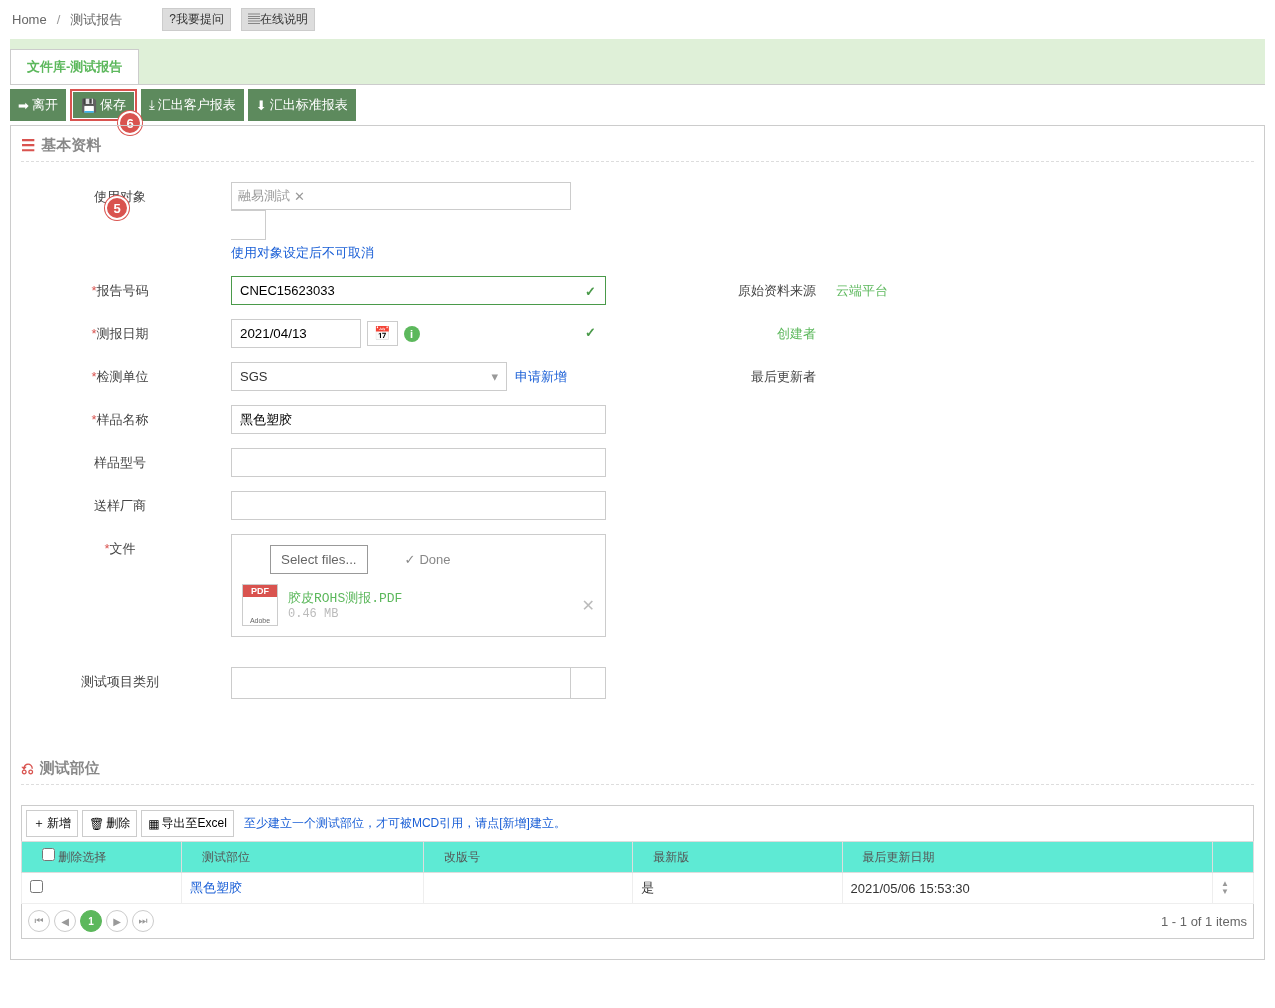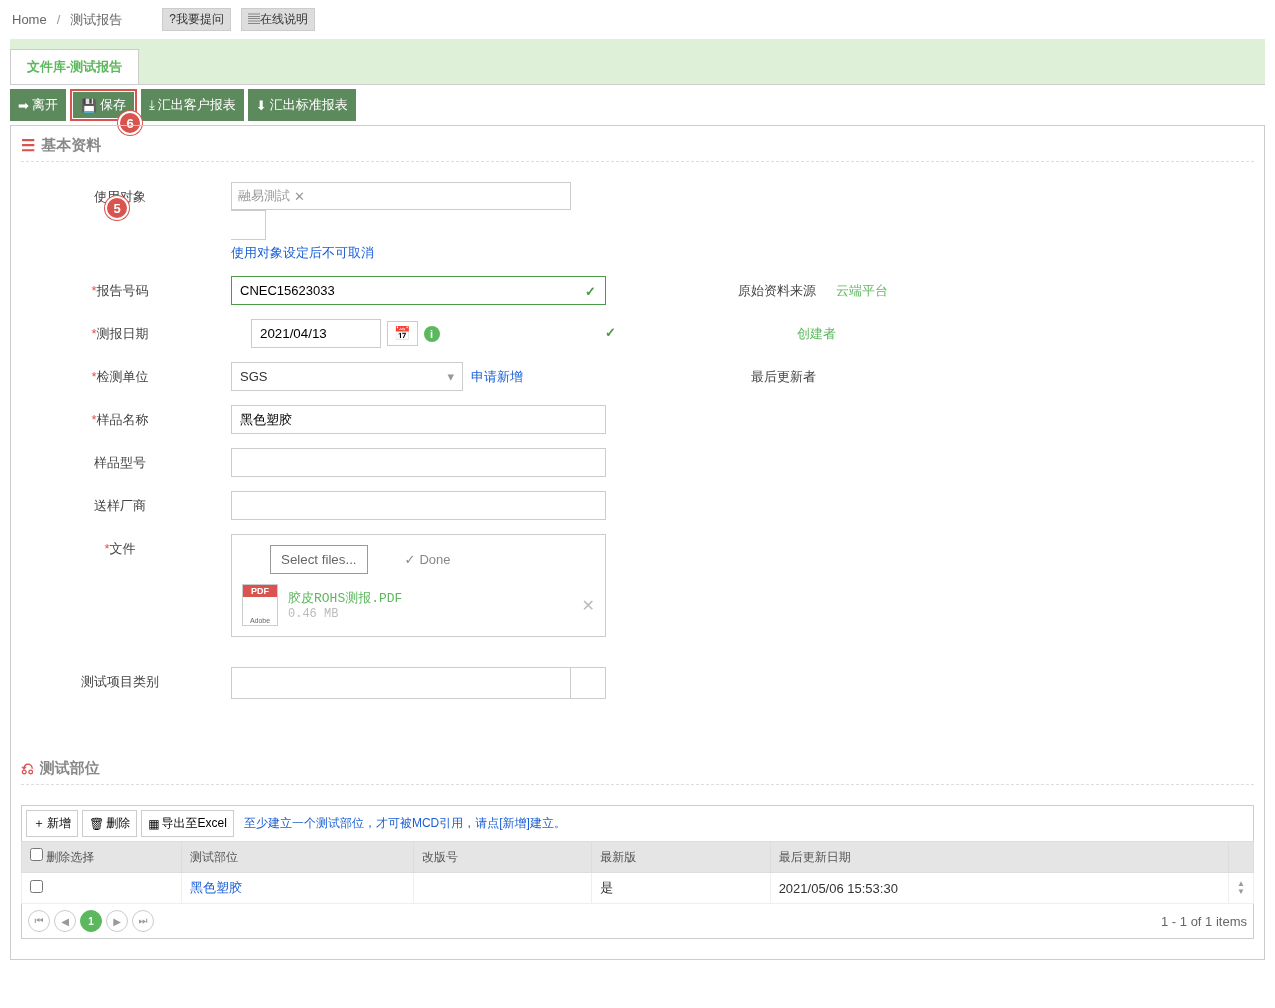--- a/index.html
+++ b/index.html
@@ -47,21 +47,21 @@
 .tag-box-addon { display: inline-block; width: 35px; height: 30px; border: 1px solid #ccc; border-left: none; vertical-align: top; }
 
 .hint { color: #1a5fd6; font-size: 13px; margin-top: 4px; }
 .link { color: #1a5fd6; cursor: pointer; }
 
 .date-wrap { display: flex; align-items: center; gap: 6px; }
 .date-input { border: 1px solid #ccc; padding: 6px 8px; width: 130px; }
 .date-btn { border: 1px solid #ccc; padding: 4px 6px; background: #fff; cursor: pointer; }
 .info-ico { background: #5cb85c; color: #fff; border-radius: 50%; width: 16px; height: 16px; display: flex; align-items: center; justify-content: center; font-size: 11px; font-weight: bold; }
 
-.select-wrap { border: 1px solid #ccc; width: 232px; padding: 6px 8px; display: flex; justify-content: space-between; align-items: center; cursor: pointer; }
+.select-wrap { border: 1px solid #ccc; width: 276px; padding: 6px 8px; display: flex; justify-content: space-between; align-items: center; cursor: pointer; }
 .select-wrap .caret { color: #999; }
 
 .file-box { border: 1px solid #ccc; width: 375px; padding: 10px; }
 .file-top { display: flex; align-items: center; gap: 37px; margin-bottom: 10px; margin-left: 28px; }
 .select-files-btn { border: 1px solid #999; background: #fff; padding: 6px 10px; color: #666; cursor: pointer; }
 .done { color: #888; display: flex; align-items: center; gap: 4px; }
 .file-row { display: flex; align-items: center; gap: 10px; }
 .pdf-ico { width: 36px; height: 42px; border: 1px solid #ccc; position: relative; background: #fff; display: flex; flex-direction: column; }
 .pdf-ico .bar { background: #d9534f; color: #fff; font-size: 9px; font-weight: bold; text-align: center; padding: 1px 0; }
 .pdf-ico .body { flex: 1; display: flex; align-items: flex-end; justify-content: center; font-size: 7px; color: #666; padding-bottom: 1px; }
@@ -73,21 +73,21 @@
 .radio-row { display: flex; align-items: center; gap: 6px; padding-top: 6px; }
 .radio-row input[type=radio] { accent-color: #1a5fd6; }
 
 .section2 { margin-top: 60px; }
 
 .grid-toolbar { display: flex; align-items: center; gap: 4px; margin-bottom: 0; border: 1px solid #ccc; border-bottom: none; padding: 4px; }
 .grid-btn { border: 1px solid #ccc; background: #fff; padding: 4px 6px; cursor: pointer; font-size: 12px; display: flex; align-items: center; gap: 2px; }
 .grid-hint { color: #1a5fd6; font-size: 12px; margin-left: 6px; }
 
 table.grid { width: 100%; border-collapse: collapse; border: 1px solid #ccc; }
-table.grid th { background: #e5e5e5; text-align: left; padding: 6px 8px; border: 1px solid #ddd; font-weight: normal; color: #555; font-size: 12px; }
+table.grid th { background: #5eead4; text-align: left; padding: 6px 20px; border: 1px solid #ddd; font-weight: normal; color: #555; font-size: 12px; }
 table.grid td { padding: 6px 8px; border: 1px solid #eee; font-size: 13px; }
 table.grid td a { color: #1a5fd6; text-decoration: none; }
 
 .pager { display: flex; align-items: center; justify-content: space-between; border: 1px solid #ccc; border-top: none; padding: 6px; }
 .pager-left { display: flex; gap: 4px; align-items: center; }
 .pg-btn { width: 22px; height: 22px; border: 1px solid #ccc; border-radius: 50%; background: #fff; display: flex; align-items: center; justify-content: center; cursor: pointer; font-size: 10px; color: #999; }
 .pg-btn.active { background: #5cb85c; color: #fff; border-color: #5cb85c; font-weight: bold; }
 .pager-info { color: #666; font-size: 13px; }
 
 .scroll-arrows { display: flex; flex-direction: column; gap: 0; }
@@ -165,21 +165,21 @@
       <span class="valid-check" style="right:10px;">✓</span>
     </div>
     <div class="side-info">
       <div class="side-label">原始资料来源</div>
       <div class="side-value">云端平台</div>
     </div>
   </div>
 
   <div class="form-row">
     <div class="form-label"><span class="req">*</span><span>测报日期</span></div>
-    <div class="form-field" style="width:375px;margin-left:20px;">
+    <div class="form-field" style="width:375px;">
       <div class="date-wrap">
         <input class="date-input" value="2021/04/13" style="">
         <button class="date-btn"><span>📅</span></button>
         <span class="info-ico">i</span>
       </div>
       <span class="valid-check" style="right:10px; top:6px;">✓</span>
     </div>
     <div class="side-info">
       <div class="side-label" style="color:#5cb85c;">创建者</div>
       <div class="side-value"></div>

